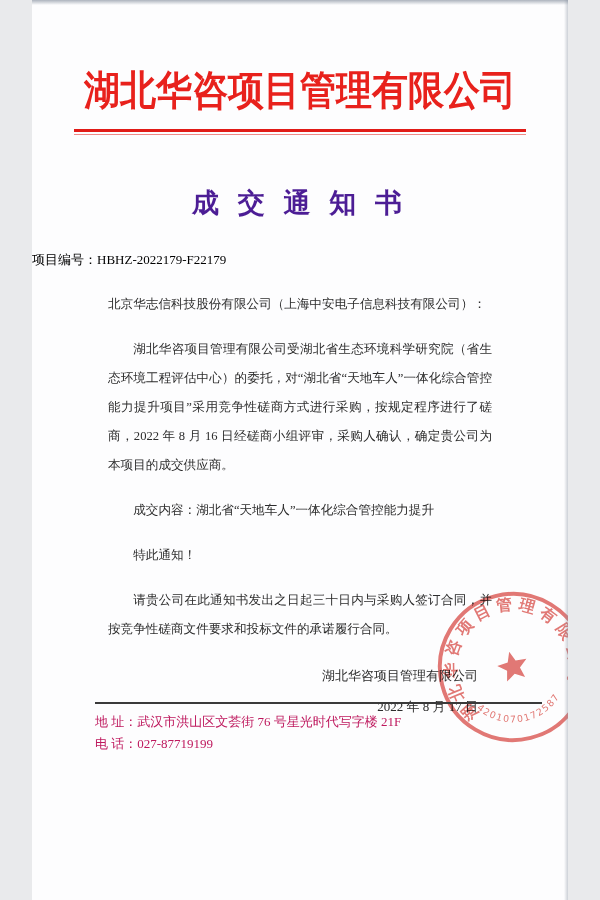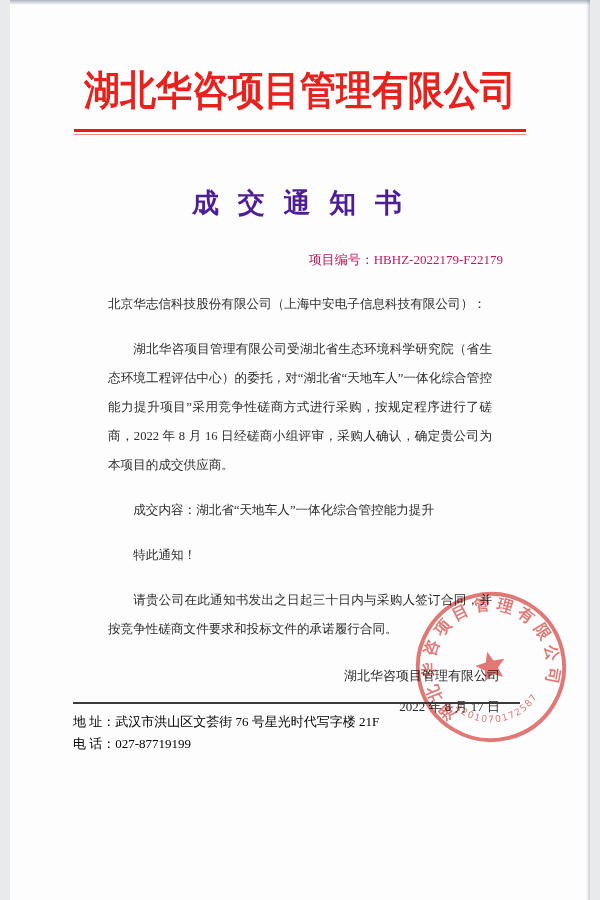--- a/index.html
+++ b/index.html
@@ -1,18 +1,18 @@
 <!DOCTYPE html>
 <html><head>
 <meta charset="utf-8">
 <style>
   html, body { margin: 0; padding: 0; background: #e9eaec; }
   .page {
     position: relative;
-    width: 580px;
+    width: 536px;
     height: 900px;
     margin: 0 auto;
     background: #fdfdfe;
     overflow: hidden;
     font-family: "Liberation Serif", "DejaVu Serif", serif;
     color: #333333;
   }
   
   .page::before {
     content: ""; position: absolute; left: 0; top: 0; width: 100%; height: 5px;
@@ -45,25 +45,25 @@
     text-align: center;
     font-size: 27px;
     font-weight: bold;
     color: #4c1d95;
     letter-spacing: 6px;
     white-space: nowrap;
   }
 
   .meta-block {
     margin-top: 24px;
-    padding-right: 87px;
-    text-align: right;
+    padding-right: 42px;
+    text-align: left;
     font-size: 13px;
     line-height: 29px;
-    color: #be185d;
+    color: #000000;
   }
 
   .body-block {
     width: 416px;
     margin: 16px auto 0 auto;
     font-size: 12.6px;
     line-height: 29px;
     text-align: justify;
     color: #2c2c2c;
   }
@@ -82,21 +82,21 @@
 
   .footer-block {
     position: absolute;
     left: 63px;
     top: 702px;
     width: 447px;
     border-top: 2px solid #3a3a3a;
     padding-top: 7px;
     font-size: 13px;
     line-height: 22px;
-    color: #000000;
+    color: #be185d;
     font-family: Liberation Serif, serif;
   }
 
   .seal {
     position: absolute;
     left: 402px;
     top: 588px;
     width: 158px;
     height: 158px;
     opacity: 0.72;

